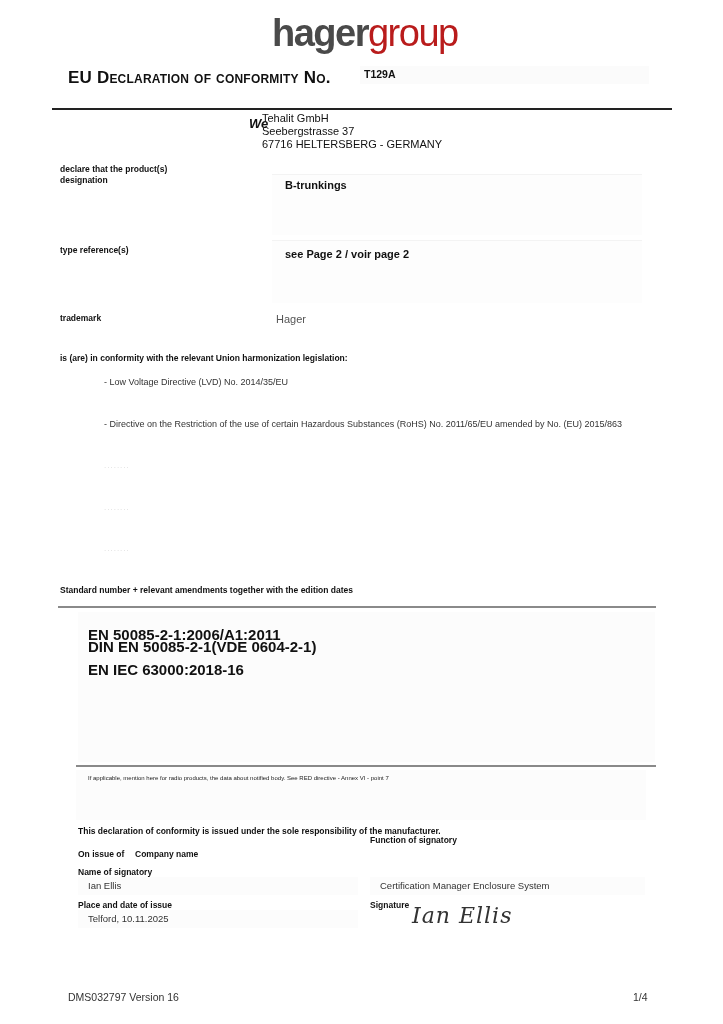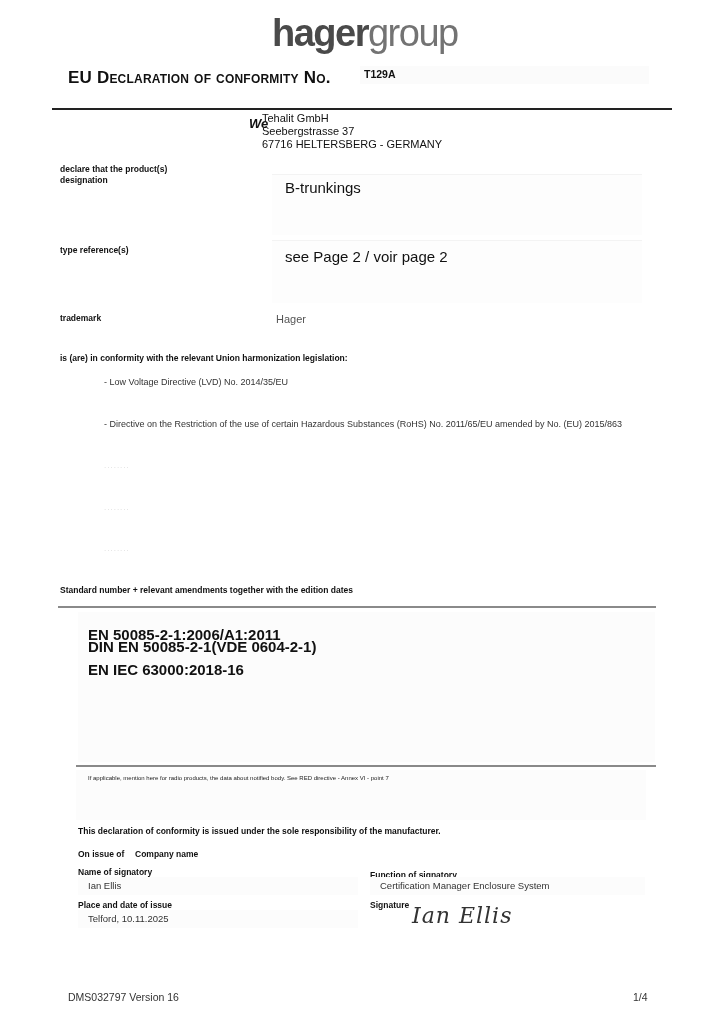--- a/index.html
+++ b/index.html
@@ -1,30 +1,30 @@
 <!DOCTYPE html>
 <html><head>
   <meta charset="utf-8">
   <style>
     html, body { margin: 0; padding: 0; background: #ffffff; }
     body { width: 723px; height: 1024px; position: relative; overflow: hidden;
            font-family: "Liberation Sans", sans-serif; color: #111; }
     .abs { position: absolute; }
     .logo { left: 272px; top: 14px; font-size: 38px; letter-spacing: -1.5px; color: #5a5a5a; line-height: 1; }
     .logo .bold { font-weight: bold; color: #4a4a4a; }
-    .logo .light { font-weight: normal; color: #737373; }
+    .logo .light { font-weight: normal; color: #b91c1c; }
     .title { left: 68px; top: 68px; font-weight: bold; font-size: 17px; letter-spacing: 0.2px; font-variant: small-caps; }
     .docno { left: 360px; top: 66px; width: 285px; height: 18px; background: #fbfbfb;
              font-size: 10.5px; font-weight: bold; padding-left: 4px; line-height: 16px; }
     .rule-main { left: 52px; top: 108px; width: 620px; height: 2px; background: #222; }
     .we { left: 249px; top: 116px; font-size: 13px; font-weight: bold; font-style: italic; }
     .addr { left: 262px; top: 112px; font-size: 11px; line-height: 13px; }
     .lbl { font-size: 8.5px; font-weight: bold; line-height: 11px; }
     .field { background: #fdfdfd; border-top: 1px solid #f3f3f3; }
-    .val-bold { font-size: 15px; font-weight: normal; }
+    .val-bold { font-size: 11px; font-weight: bold; }
     .plain { font-size: 9px; color: #333; }
     .dots { font-size: 8px; color: #d6d6d6; letter-spacing: 1px; }
     .rule-grey { height: 2px; background: #8a8a8a; }
     .std-box { left: 78px; top: 612px; width: 577px; height: 150px; background: #fcfcfc; }
     .std { font-size: 15px; font-weight: bold; line-height: 12px; }
     .radio-box { left: 76px; top: 770px; width: 570px; height: 50px; background: #fcfcfc; }
     .radio-text { font-size: 6px; color: #222; }
     .sig-field { background: #fcfcfc; height: 18px; font-size: 9.5px; color: #333; line-height: 18px; padding-left: 10px; }
     .signature { left: 412px; top: 903px; font-family: "DejaVu Serif", serif; font-style: italic;
                  font-size: 22px; color: #333; letter-spacing: 1px; }
@@ -81,21 +81,21 @@
   <div class="radio-text" style="position:absolute; left:12px; top:5px;">If applicable, mention here for radio products, the data about notified body. See RED directive - Annex VI - point 7</div>
 </div>
 
 <div class="abs lbl" style="left:78px; top:826px;">This declaration of conformity is issued under the sole responsibility of the manufacturer.</div>
 <div class="abs lbl" style="left:78px; top:849px;">On issue of</div>
 <div class="abs lbl" style="left:135px; top:849px;">Company name</div>
 
 <div class="abs lbl" style="left:78px; top:867px;">Name of signatory</div>
 <div class="abs sig-field" style="left:78px; top:877px; width:270px;">Ian Ellis</div>
 
-<div class="abs lbl" style="left:370px; top:870px;">Function of signatory</div>
+<div class="abs lbl" style="left:370px; top:835px;">Function of signatory</div>
 <div class="abs sig-field" style="left:370px; top:877px; width:265px;">Certification Manager Enclosure System</div>
 
 <div class="abs lbl" style="left:78px; top:900px;">Place and date of issue</div>
 <div class="abs sig-field" style="left:78px; top:910px; width:270px;">Telford, 10.11.2025</div>
 
 <div class="abs lbl" style="left:370px; top:900px;text-align:right;">Signature</div>
 <div class="abs signature">Ian Ellis</div>
 
 <div class="abs footer" style="left:68px; top:991px;">DMS032797 Version 16</div>
 <div class="abs footer" style="left:633px; top:991px;">1/4</div>

